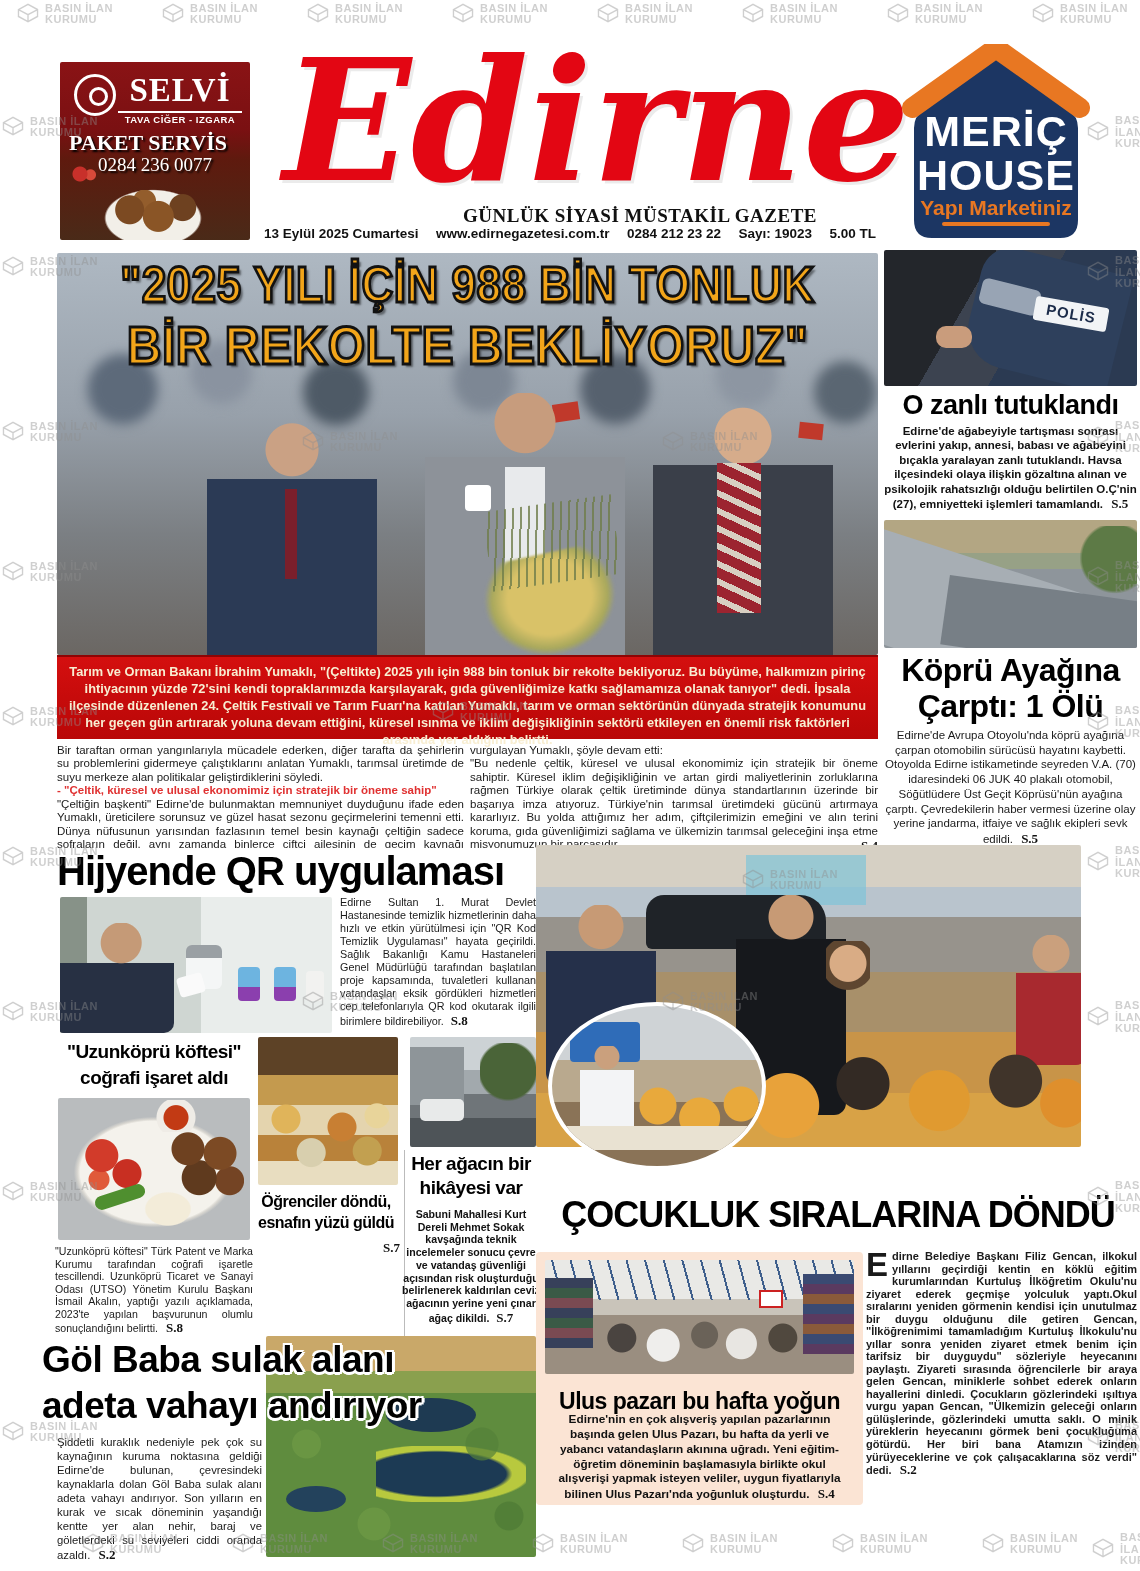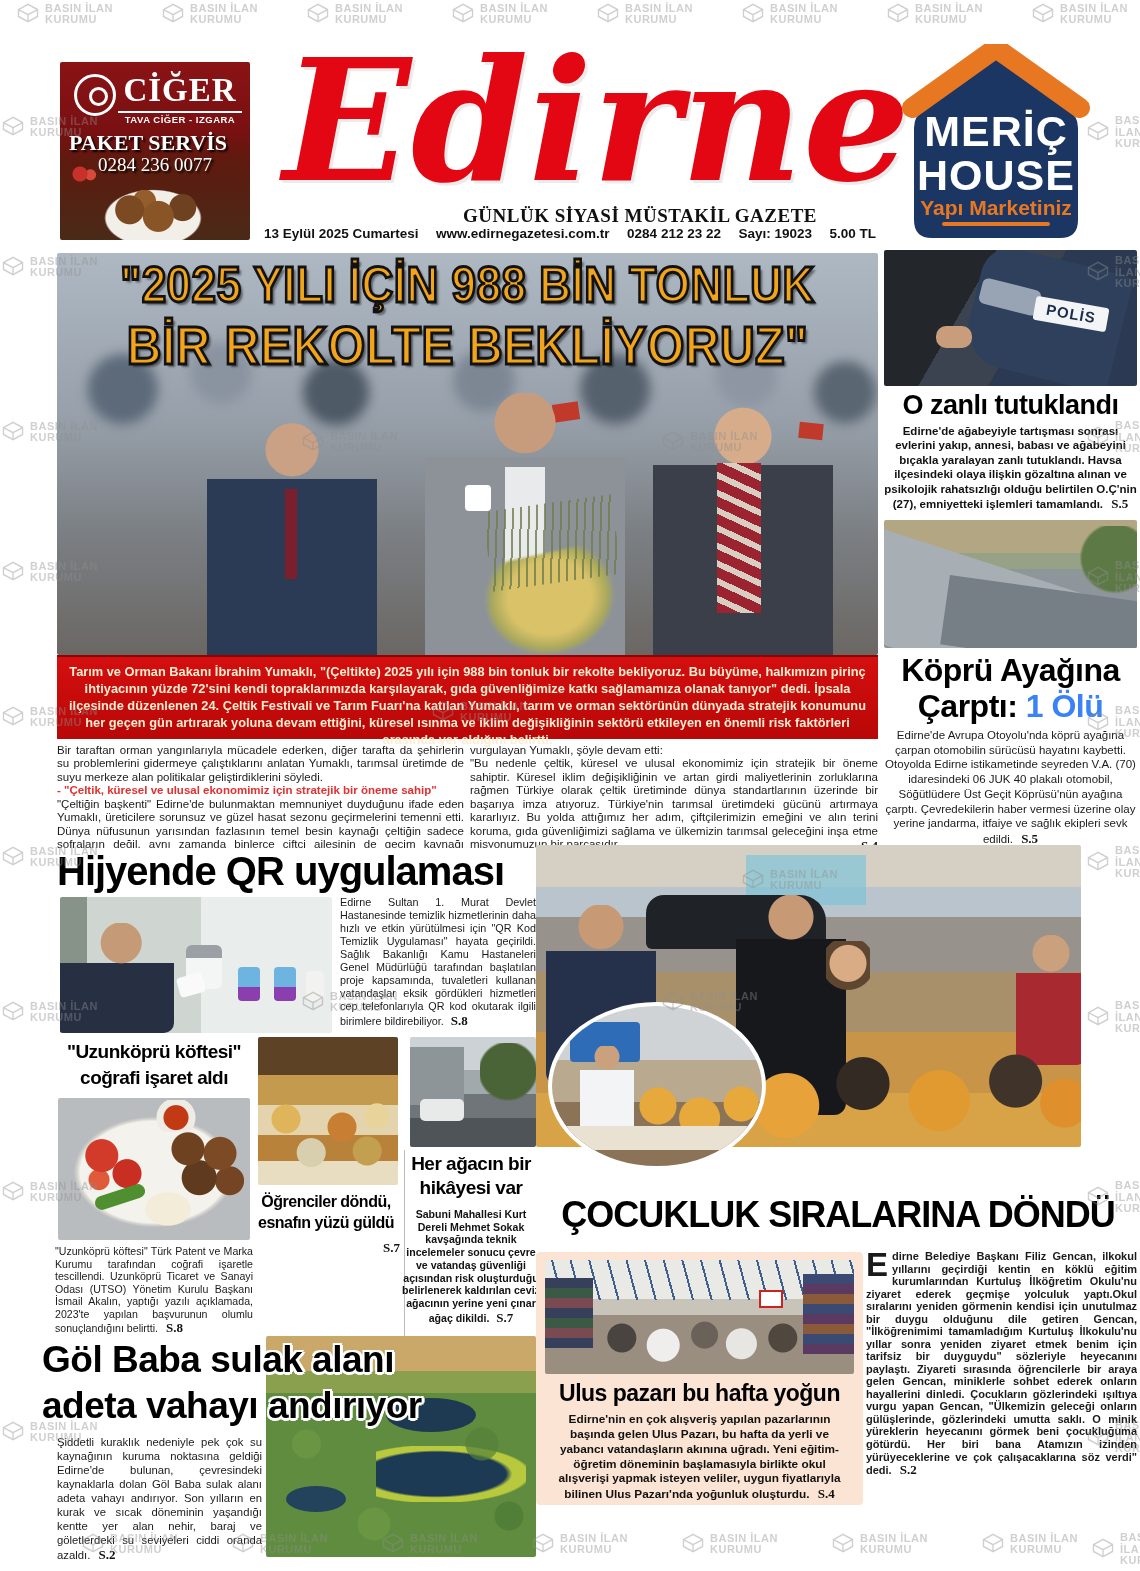--- a/index.html
+++ b/index.html
@@ -35,21 +35,21 @@
 
 <div id="page">
 
   <div class="photo" style="left:60px;top:62px;width:190px;height:178px;background:linear-gradient(180deg,#8a1315 0%,#7a1012 38%,#5e1a0e 55%,#4a2a18 100%);text-align:center;color:#fff">
     <div class="pel" style="left:18px;top:112px;width:150px;height:80px;background:radial-gradient(ellipse at 50% 55%, #f2efe8 0 44%, transparent 46%);"></div>
     <div class="pel" style="left:40px;top:128px;width:106px;height:44px;background:radial-gradient(circle at 28% 45%,#7c4a22 0 14px,transparent 15px),radial-gradient(circle at 55% 60%,#8a5526 0 15px,transparent 16px),radial-gradient(circle at 78% 40%,#6e4120 0 13px,transparent 14px),radial-gradient(circle at 42% 25%,#935d2c 0 11px,transparent 12px);"></div>
     <div class="pel" style="left:8px;top:104px;width:30px;height:16px;background:radial-gradient(circle at 40% 50%,#c8302a 0 7px,transparent 8px),radial-gradient(circle at 75% 55%,#d84a3a 0 5px,transparent 6px);"></div>
     <div class="pel" style="left:14px;top:12px;width:42px;height:42px;border:3px solid #fff;border-radius:50%;box-sizing:border-box">
       <div style="position:absolute;left:12px;top:10px;width:13px;height:13px;border:3px solid #fff;border-radius:50%"></div>
     </div>
-    <div class="pel" style="left:58px;top:10px;width:124px;font-family:'Liberation Serif',serif;font-weight:bold;font-size:33px;letter-spacing:1px;border-bottom:2px solid #fff;padding-bottom:2px">CİĞER</div>
+    <div class="pel" style="left:58px;top:10px;width:124px;font-family:'Liberation Serif',serif;font-weight:bold;font-size:33px;letter-spacing:1px;border-bottom:2px solid #fff;padding-bottom:2px">SELVİ</div>
     <div class="pel" style="left:58px;top:52px;width:124px;font-size:9.5px;font-weight:bold;letter-spacing:.5px">TAVA CİĞER - IZGARA</div>
     <div class="pel" style="left:0;top:68px;width:176px;font-family:'Liberation Serif',serif;font-weight:bold;font-size:22px;text-shadow:2px 2px 2px #000">PAKET SERVİS</div>
     <div class="pel" style="left:0;top:92px;width:190px;font-family:'Liberation Serif',serif;font-weight:normal;font-size:19px;text-shadow:2px 2px 2px #000">0284 236 0077</div>
   </div>
 
   <div class="abs masthead" style="left:283px;top:46px;width:600px;text-align:right">Edirne</div>
   <div class="abs tagline center" style="left:400px;top:205px;width:480px">GÜNLÜK SİYASİ MÜSTAKİL GAZETE</div>
   <div class="abs dateline" style="left:264px;top:226px;width:612px">
     <span>13 Eylül 2025 Cumartesi</span>
     <span>www.edirnegazetesi.com.tr</span>
@@ -114,21 +114,21 @@
 
   <div class="photo" style="left:884px;top:520px;width:253px;height:128px;background:linear-gradient(180deg,#b3a683 0 26%,#97a186 26% 38%,#8e959b 38% 100%)">
     <div class="pel" style="left:-30px;top:38px;width:220px;height:110px;background:#a7aeb4;transform:rotate(18deg)"></div>
     <div class="pel" style="left:60px;top:70px;width:220px;height:70px;background:#777f86;transform:rotate(8deg)"></div>
     <div class="pel" style="left:196px;top:6px;width:70px;height:80px;background:radial-gradient(circle at 50% 40%,#5d7a46 0 55%,transparent 60%)"></div>
   </div>
 
   <div class="abs hl center" style="left:884px;top:652px;width:253px;font-size:32px;white-space:nowrap">Köprü Ayağına</div>
   <div class="abs hl center" style="left:884px;top:688px;width:253px;font-size:32px;white-space:nowrap">
     <span>Çarptı:</span>
-    <span style="color:#3b82f6">1 Ölü</span>
+    <span style="color:#000000">1 Ölü</span>
   </div>
   <div class="abs center" style="left:884px;top:728px;width:253px;font-size:11.5px;line-height:1.28;color:#1a1a1a">
     <span>Edirne'de Avrupa Otoyolu'nda köprü ayağına çarpan otomobilin sürücüsü hayatını kaybetti. Otoyolda Edirne istikametinde seyreden V.A. (70) idaresindeki 06 JUK 40 plakalı otomobil, Söğütlüdere Üst Geçit Köprüsü'nün ayağına çarptı. Çevredekilerin haber vermesi üzerine olay yerine jandarma, itfaiye ve sağlık ekipleri sevk edildi.</span>
     <span class="ref" style="margin-left:5px">S.5</span>
   </div>
 
   <div class="abs hl" style="left:57px;top:849px;width:480px;font-size:40px;letter-spacing:-1px;white-space:nowrap">Hijyende QR uygulaması</div>
   <div class="photo" style="left:60px;top:897px;width:272px;height:136px;background:linear-gradient(90deg,#879288 0 10%,#cfd6d2 10% 52%,#e9edeb 52% 100%)">
     <div class="pel" style="left:-6px;top:26px;width:120px;height:110px;background:radial-gradient(circle at 56% 18%,#c59a77 0 20px,transparent 21px),linear-gradient(180deg,transparent 0 40px,#273043 40px 100%);border-radius:10px"></div>
     <div class="pel" style="left:126px;top:48px;width:36px;height:44px;background:linear-gradient(180deg,#9aa0a4 0 30%,#f4f6f6 30% 100%);border-radius:6px"></div>
@@ -225,21 +225,21 @@
   </div>
 
   <div class="abs" style="left:536px;top:1252px;width:327px;height:253px;background:#fbe4d4;border-radius:4px;z-index:5">
     <div class="photo" style="left:9px;top:8px;width:309px;height:114px;background:linear-gradient(180deg,#e9e9e6 0 34%,#c9c4ba 34% 48%,#9a8e80 48% 100%)">
       <div class="pel" style="left:0;top:0;width:309px;height:40px;background:repeating-linear-gradient(75deg,transparent 0 16px,#3f5f8c 16px 18px)"></div>
       <div class="pel" style="left:0;top:18px;width:48px;height:70px;background:repeating-linear-gradient(0deg,#37405a 0 10px,#7a4a52 10px 20px,#3a5a46 20px 30px)"></div>
       <div class="pel" style="left:258px;top:14px;width:51px;height:80px;background:repeating-linear-gradient(0deg,#5a3a60 0 10px,#3a4a72 10px 20px,#8a5a3a 20px 30px)"></div>
       <div class="pel" style="left:214px;top:30px;width:24px;height:18px;background:#fff;border:2px solid #c22;box-sizing:border-box"></div>
       <div class="pel" style="left:40px;top:42px;width:230px;height:72px;background:radial-gradient(circle at 16% 50%,#4a4440 0 14px,transparent 15px),radial-gradient(circle at 34% 60%,#efeeec 0 16px,transparent 17px),radial-gradient(circle at 52% 46%,#6a6258 0 13px,transparent 14px),radial-gradient(circle at 68% 58%,#e8e6e2 0 15px,transparent 16px),radial-gradient(circle at 86% 50%,#50483e 0 14px,transparent 15px)"></div>
     </div>
-    <div class="abs hl center" style="left:0;top:128px;width:327px;font-size:23px;white-space:nowrap">Ulus pazarı bu hafta yoğun</div>
+    <div class="abs hl center" style="left:0;top:136px;width:327px;font-size:23px;white-space:nowrap">Ulus pazarı bu hafta yoğun</div>
     <div class="abs center" style="left:14px;top:160px;width:299px;font-size:11.8px;font-weight:bold;line-height:1.26">
       <span>Edirne'nin en çok alışveriş yapılan pazarlarının başında gelen Ulus Pazarı, bu hafta da yerli ve yabancı vatandaşların akınına uğradı. Yeni eğitim-öğretim döneminin başlamasıyla birlikte okul alışverişi yapmak isteyen veliler, uygun fiyatlarıyla bilinen Ulus Pazarı'nda yoğunluk oluşturdu.</span>
       <span class="ref" style="margin-left:5px">S.4</span>
     </div>
   </div>
 
 <div class="wm" style="display: flex; left: 15px; top: 2px;">
     <span>
       <svg width="26" height="22" viewBox="0 0 30 24">
           <path d="M4 8 L15 2 L26 8 L26 16 L15 22 L4 16 Z M4 8 L15 14 L26 8 M15 14 L15 22" fill="none" stroke="#8f8f8f" stroke-width="1.6"></path>

